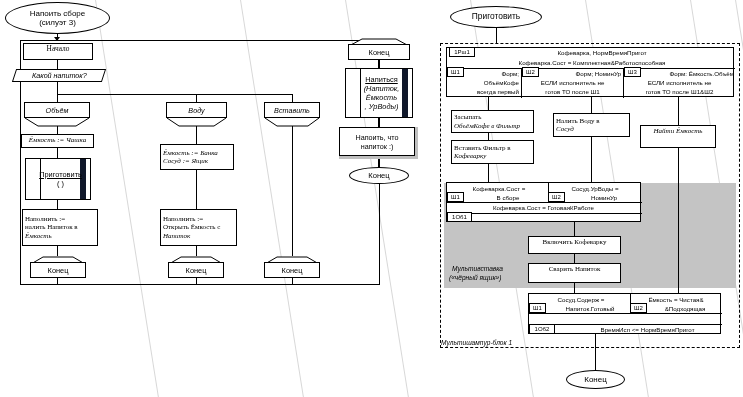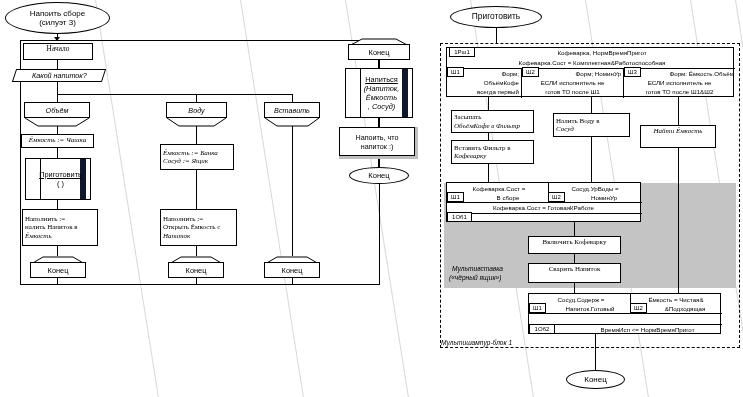--- a/index.html
+++ b/index.html
@@ -204,21 +204,21 @@
     <div class="endb" style="left:348px;top:44px;width:62px;height:16px;">
       <span>Конец</span>
     </div>
     <div class="ln vln" style="left:378px;top:60px;height:8px;"></div>
 
     <div class="sub" style="left:345px;top:68px;width:68px;height:50px;">
       <div class="inner">
         <div class="und">Напиться</div>
         <div class="it">(Напиток,</div>
         <div class="it">Ёмкость</div>
-        <div class="it">, Сосуд)</div>
+        <div class="it">, УрВоды)</div>
       </div>
     </div>
     <div class="ln vln" style="left:378px;top:118px;height:9px;"></div>
 
     <div class="shadow" style="left:339px;top:127px;width:79px;height:32px;">
       <div class="face" style="flex-direction:column;">
         <div>Напоить, что</div>
         <div>напиток :)</div>
       </div>
     </div>

